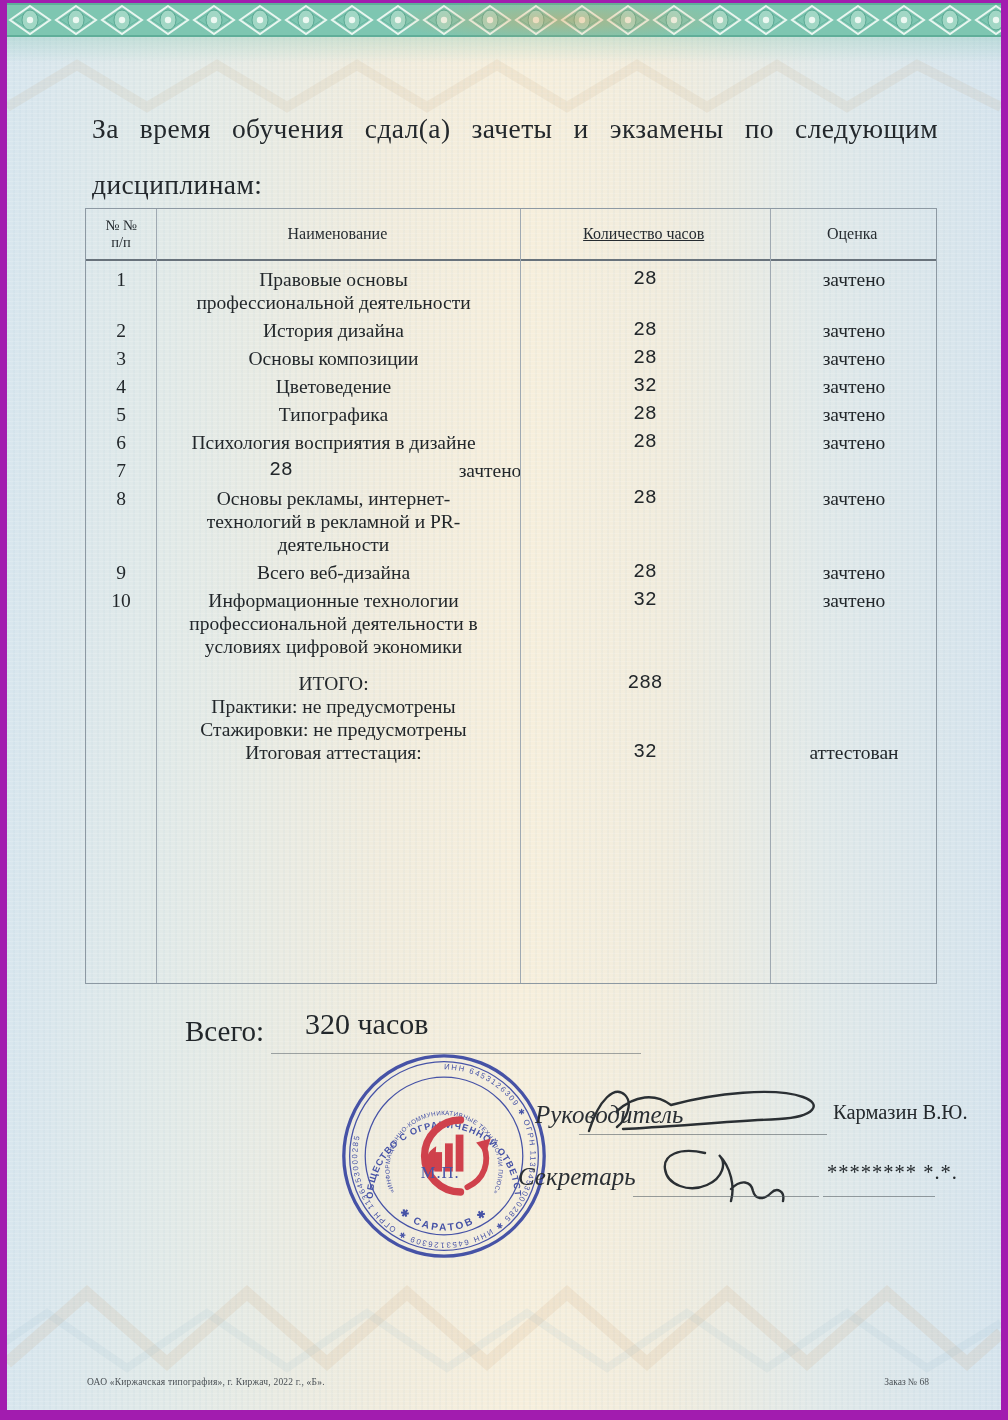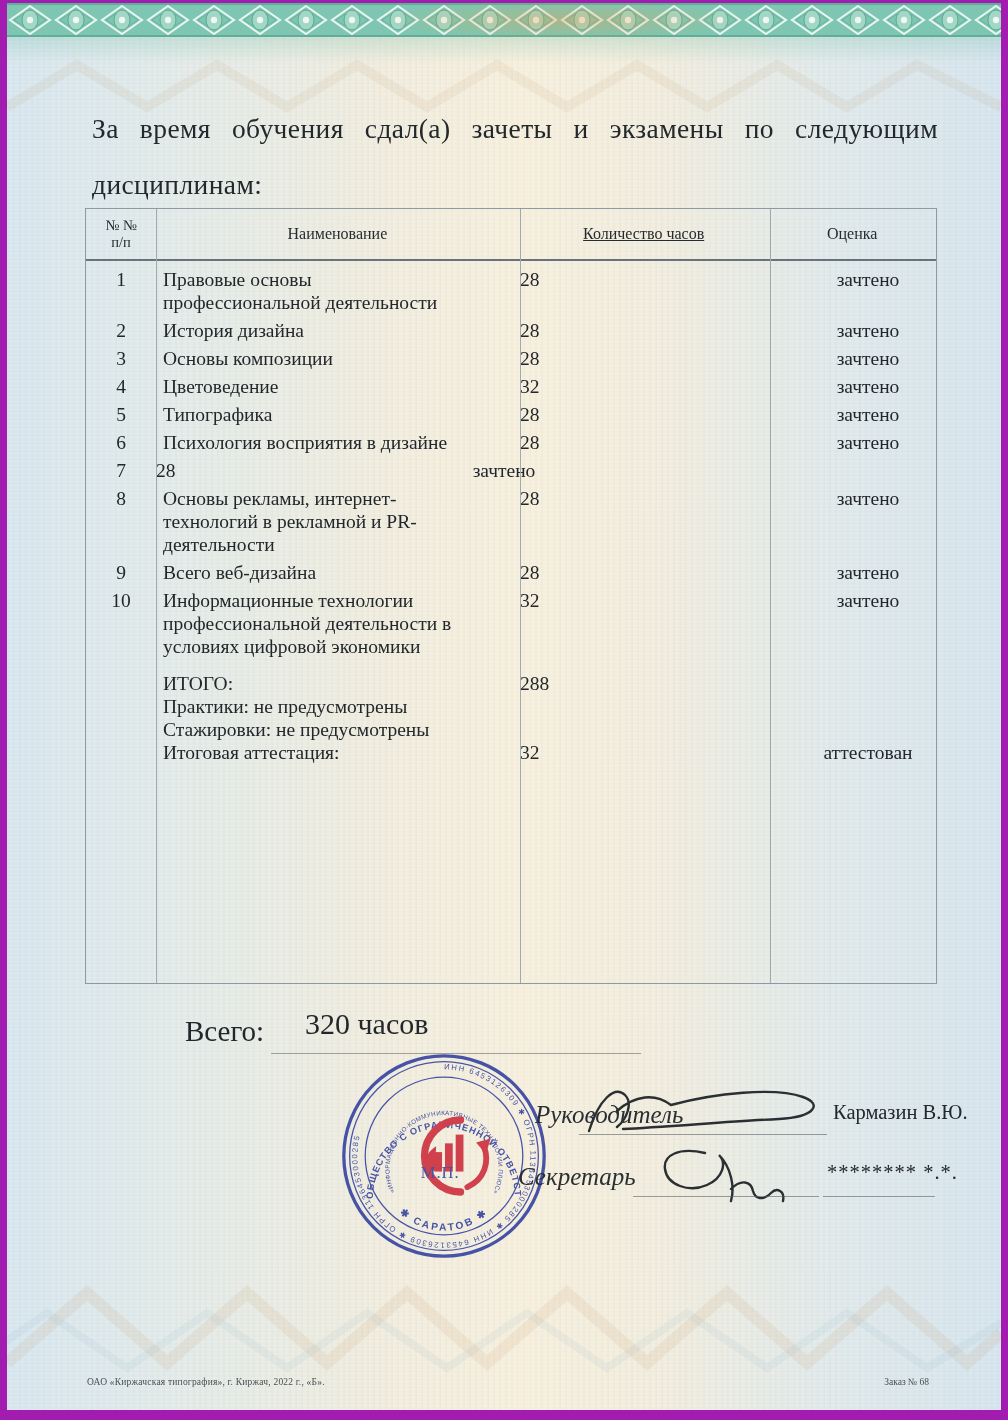--- a/index.html
+++ b/index.html
@@ -31,23 +31,23 @@
   .th{text-align:center;font-size:16px;}
   .th-num{width:70px;font-size:14.5px;line-height:1.15;}
   .th-name{width:364px;}
   .th-hours{width:250px;text-decoration:underline;}
   .th-grade{width:168px;}
   .tbody{padding-top:7px;}
   .trow{display:flex;font-size:19.5px;line-height:23px;margin-bottom:5px;}
   .tsummary .trow{margin-bottom:0;}
   .tsummary{margin-top:14px;}
   .c-num{width:70px;text-align:center;flex:none;}
-  .c-name{width:364px;flex:none;box-sizing:border-box;padding:0 16px 0 7px;white-space:pre-line;}
-  .c-hours{width:250px;flex:none;}
-  .c-grade{width:168px;text-align:center;flex:none;padding-left:14px;}
+  .c-name{width:364px;flex:none;box-sizing:border-box;padding:0 16px 0 7px;white-space:pre-line;text-align:center;}
+  .c-hours{width:250px;text-align:center;flex:none;font-family:Liberation Mono, monospace;}
+  .c-grade{width:168px;text-align:center;flex:none;}
   
   .total-row{position:absolute;left:178px;top:1012px;}
   .total-label{font-size:29px;}
   .total-value{position:absolute;left:120px;top:-8px;font-size:30px;white-space:nowrap;}
   .total-line{position:absolute;left:86px;top:38px;width:370px;height:1px;background:#5a6268;opacity:.55;}
   
   .stamp{position:absolute;left:330px;top:1046px;width:214px;height:214px;opacity:.92;}
   
   .sig-label{position:absolute;font-style:italic;font-size:25px;color:#2a2f34;}
   .sig-name{position:absolute;font-size:20.5px;color:#23282c;white-space:nowrap;}

